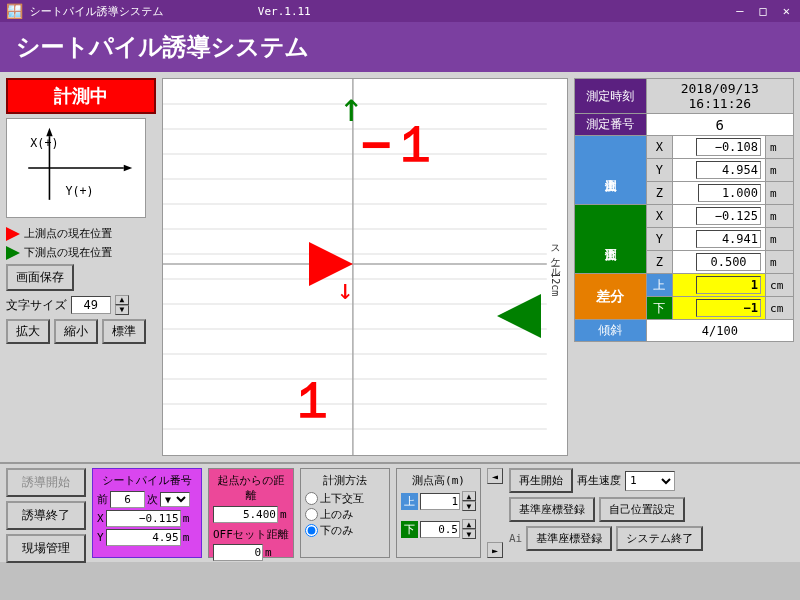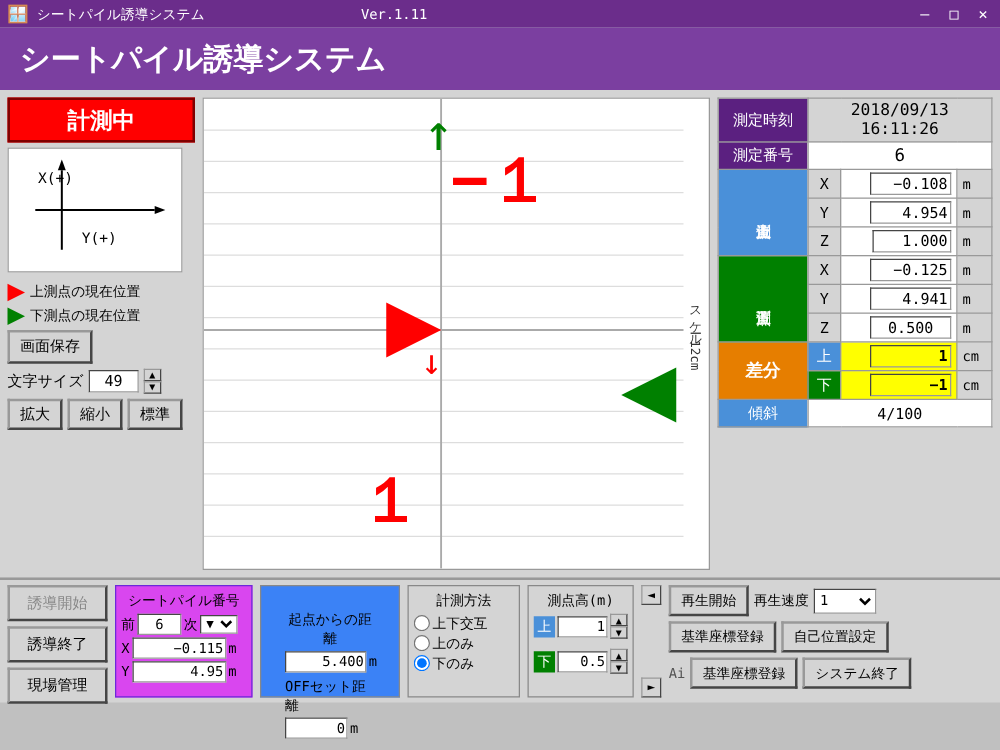--- a/index.html
+++ b/index.html
@@ -199,24 +199,24 @@
     }
     .section-title { text-align: center; font-size: 11px; margin-bottom: 3px; }
     .sheet-row { display: flex; align-items: center; gap: 2px; margin-bottom: 2px; }
     .sheet-input { width: 35px; border: 1px inset #999; background: white; font-size: 11px; text-align: center; padding: 1px; }
     .sheet-select { width: 30px; border: 1px inset #999; background: white; font-size: 10px; }
     .coord-row { display: flex; align-items: center; gap: 2px; margin-top: 2px; font-size: 11px; }
     .coord-input { width: 75px; border: 1px inset #999; background: white; font-size: 11px; text-align: right; padding: 1px; }
     
     .distance-section {
       border: 1px solid #888;
-      background: #3b82f6;
-      padding: 19px;
-      font-size: 11px;
-      width: 112px;
+      background: #ec4899;
+      padding: 4px;
+      font-size: 11px;
+      width: 86px;
     }
     .dist-value { display: flex; align-items: center; gap: 2px; margin-bottom: 4px; }
     .dist-input { width: 65px; border: 1px inset #999; background: white; font-size: 11px; text-align: right; padding: 1px; }
     .offset-row { display: flex; align-items: center; gap: 2px; }
     .offset-input { width: 50px; border: 1px inset #999; background: white; font-size: 11px; text-align: right; padding: 1px; }
     
     .method-section {
       border: 1px solid #888;
       background: #d4d4d4;
       padding: 4px;
@@ -266,21 +266,21 @@
     .speed-label { font-size: 11px; }
     .speed-select { width: 50px; border: 1px inset #999; background: white; font-size: 11px; height: 20px; }
   </style>
 </head>
 <body>
 
 <div class="title-bar">
   <div class="title-bar-left">
     <span style="font-size:14px;">🪟</span>
     <span>シートパイル誘導システム</span>
-    <span style="margin-left:119px;">Ver.1.11</span>
+    <span style="margin-left:88px;">Ver.1.11</span>
   </div>
   <div class="title-bar-right">
     <span class="title-bar-btn">—</span>
     <span class="title-bar-btn">□</span>
     <span class="title-bar-btn">✕</span>
   </div>
 </div>
 
 <div class="app-title-bar">
   <span>シートパイル誘導システム</span>

